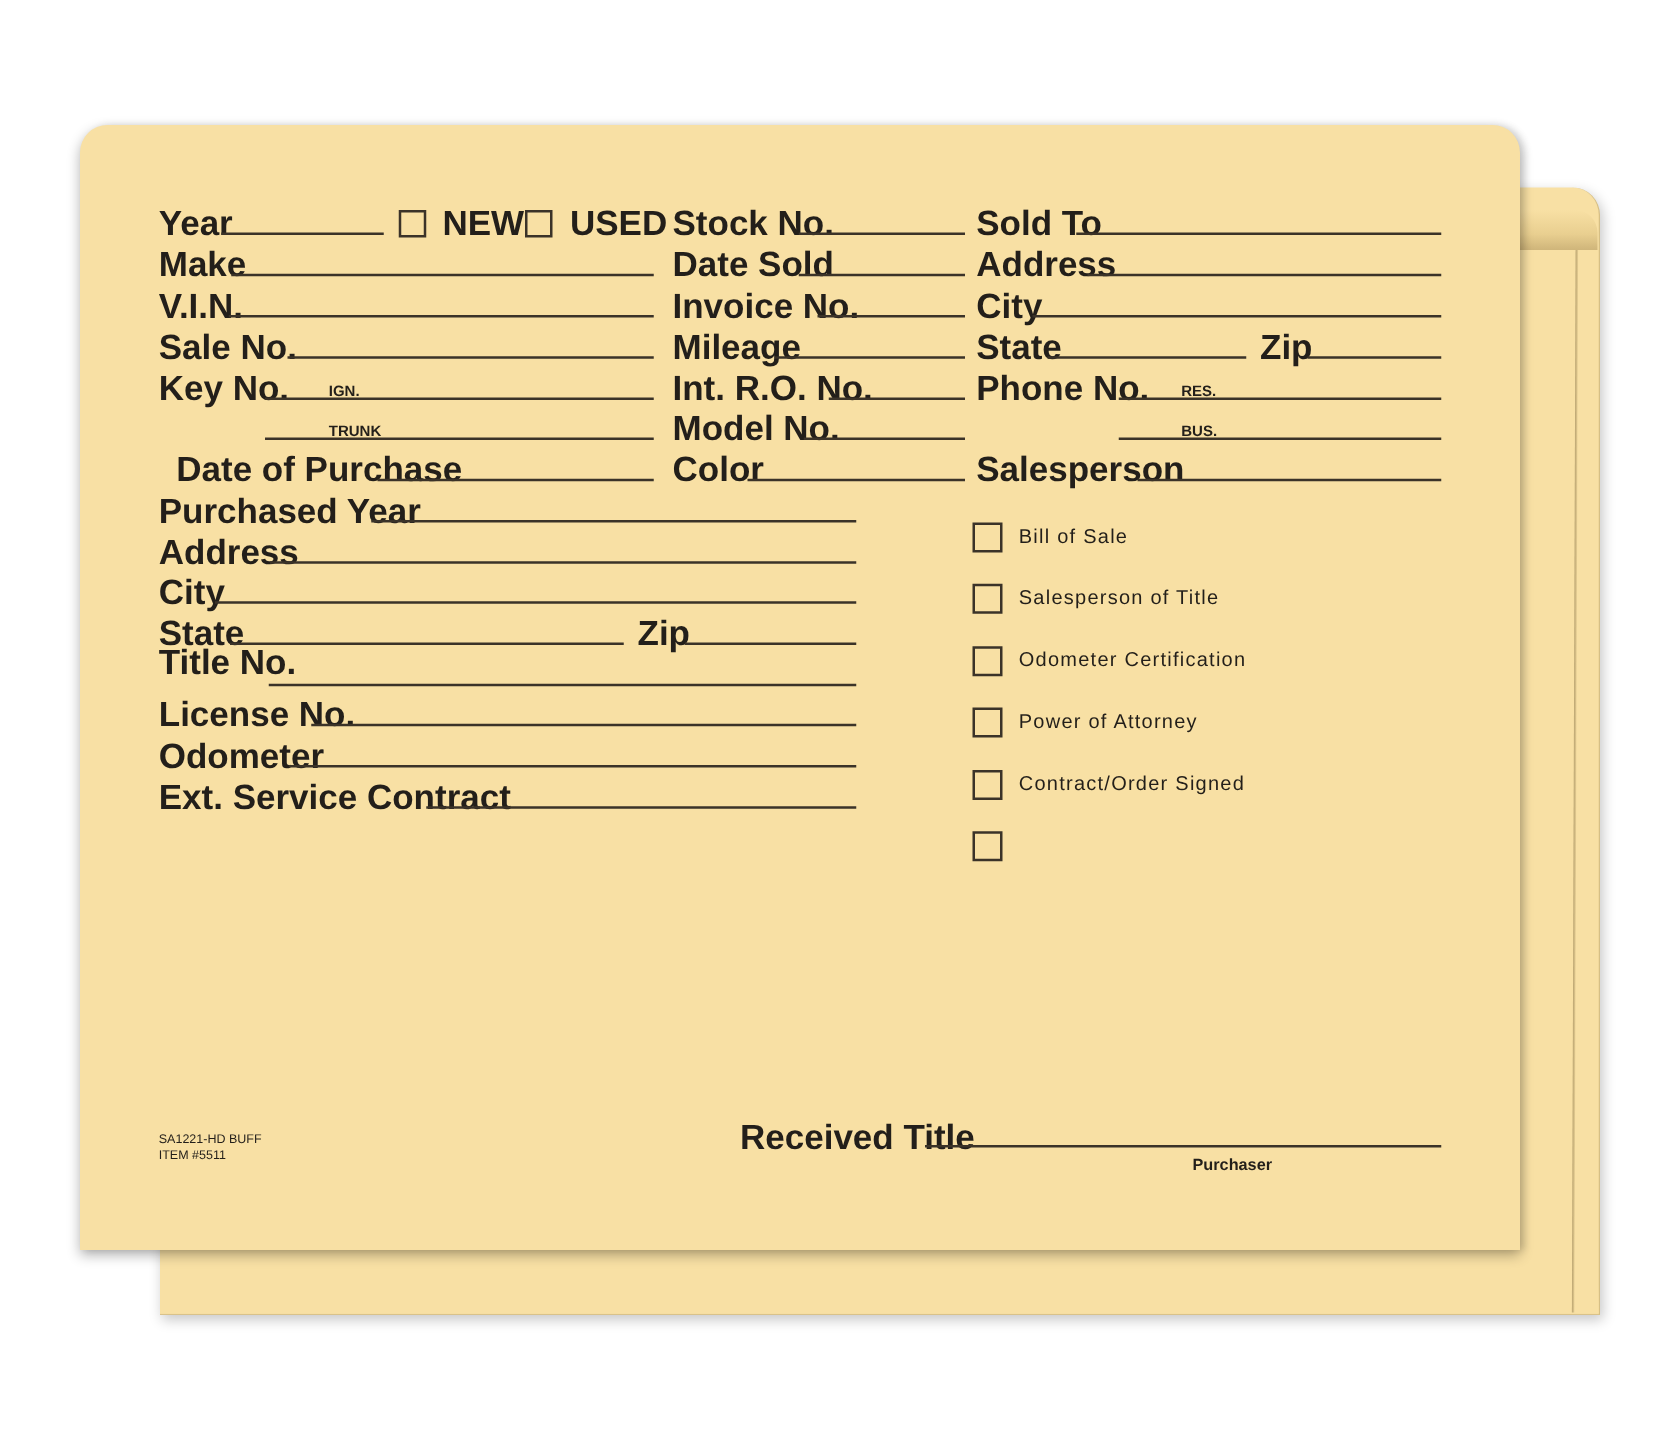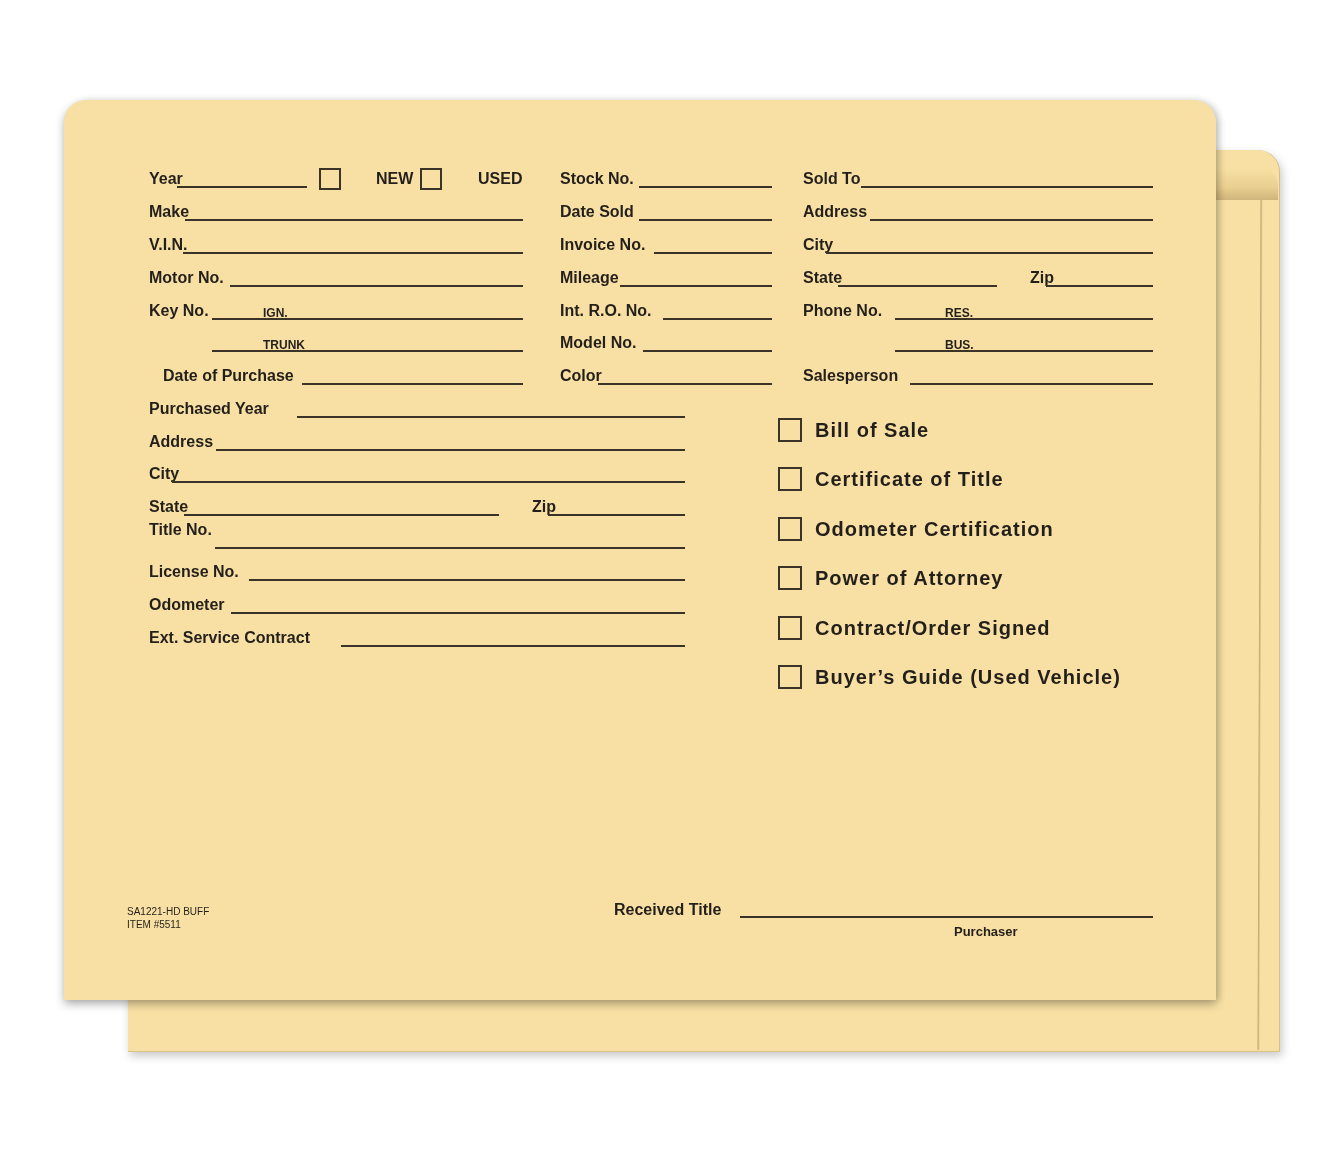--- a/index.html
+++ b/index.html
@@ -39,25 +39,24 @@
     position: absolute;
     left: 64px; top: 100px;
     width: 1152px; height: 900px;
     background: #f8e0a4;
     border-radius: 22px 22px 0 0;
     box-shadow: 0 4px 10px rgba(0,0,0,0.30), 4px 0 6px rgba(0,0,0,0.10);
   }
   .lbl {
     position: absolute;
     font-weight: bold;
-    font-size: 16px;
+    font-size: 28px;
     line-height: 22px;
     white-space: nowrap;
     color: #231f1a;
-    margin-left: 22px;
   }
   .line {
     position: absolute;
     height: 0;
     border-top: 2px solid #3b3328;
   }
   .sub {
     position: absolute;
     font-weight: bold;
     font-size: 12px;
@@ -67,22 +66,22 @@
   }
   .box {
     position: absolute;
     width: 22px; height: 22px;
     border: 2px solid #3b3328;
     box-sizing: border-box;
     background: transparent;
   }
   .chk-lbl {
     position: absolute;
-    font-weight: bold;
-    font-size: 20px;
+    font-weight: normal;
+    font-size: 16px;
     letter-spacing: 1px;
     line-height: 22px;
     white-space: nowrap;
   }
   .small {
     position: absolute;
     font-size: 10px;
     line-height: 12px;
     white-space: nowrap;
   }
@@ -116,21 +115,21 @@
   <span class="lbl" style="left:717px;top:101px">Address</span>
   <div class="line" style="left:806px;top:119px;width:283px"></div>
 
   <span class="lbl" style="left:63px;top:134px">V.I.N.</span>
   <div class="line" style="left:119px;top:152px;width:340px"></div>
   <span class="lbl" style="left:474px;top:134px">Invoice No.</span>
   <div class="line" style="left:590px;top:152px;width:118px"></div>
   <span class="lbl" style="left:717px;top:134px">City</span>
   <div class="line" style="left:762px;top:152px;width:327px"></div>
 
-  <span class="lbl" style="left:63px;top:167px">Motor No.</span>
+  <span class="lbl" style="left:63px;top:167px">Sale No.</span>
   <div class="line" style="left:166px;top:185px;width:293px"></div>
   <span class="lbl" style="left:474px;top:167px">Mileage</span>
   <div class="line" style="left:556px;top:185px;width:152px"></div>
   <span class="lbl" style="left:717px;top:167px">State</span>
   <div class="line" style="left:774px;top:185px;width:159px"></div>
   <span class="lbl" style="left:944px;top:167px">Zip</span>
   <div class="line" style="left:982px;top:185px;width:107px"></div>
 
   <span class="lbl" style="left:63px;top:200px">Key No.</span>
   <span class="sub" style="left:153px;top:207px">IGN.</span>
@@ -178,33 +177,32 @@
   <span class="lbl" style="left:63px;top:494px">Odometer</span>
   <div class="line" style="left:167px;top:512px;width:454px"></div>
 
   <span class="lbl" style="left:63px;top:527px">Ext. Service Contract</span>
   <div class="line" style="left:277px;top:545px;width:344px"></div>
 
   <div class="box" style="left:714px;top:318px;width:24px;height:24px"></div>
   <span class="chk-lbl" style="left:751px;top:319px">Bill of Sale</span>
 
   <div class="box" style="left:714px;top:367px;width:24px;height:24px"></div>
-  <span class="chk-lbl" style="left:751px;top:368px">Certificate of Title</span>
+  <span class="chk-lbl" style="left:751px;top:368px">Salesperson of Title</span>
 
   <div class="box" style="left:714px;top:417px;width:24px;height:24px"></div>
   <span class="chk-lbl" style="left:751px;top:418px">Odometer Certification</span>
 
   <div class="box" style="left:714px;top:466px;width:24px;height:24px"></div>
   <span class="chk-lbl" style="left:751px;top:467px">Power of Attorney</span>
 
   <div class="box" style="left:714px;top:516px;width:24px;height:24px"></div>
   <span class="chk-lbl" style="left:751px;top:517px">Contract/Order Signed</span>
 
   <div class="box" style="left:714px;top:565px;width:24px;height:24px"></div>
-  <span class="chk-lbl" style="left:751px;top:566px">Buyer’s Guide (Used Vehicle)</span>
 
   <span class="small" style="left:63px;top:806px">SA1221-HD BUFF</span>
   <span class="small" style="left:63px;top:819px">ITEM #5511</span>
 
   <span class="lbl" style="left:528px;top:799px">Received Title</span>
   <div class="line" style="left:676px;top:816px;width:413px"></div>
   <span class="sub" style="left:844px;top:825px;font-size:13px;line-height:14px">Purchaser</span>
 </div>
 
 </body></html>

